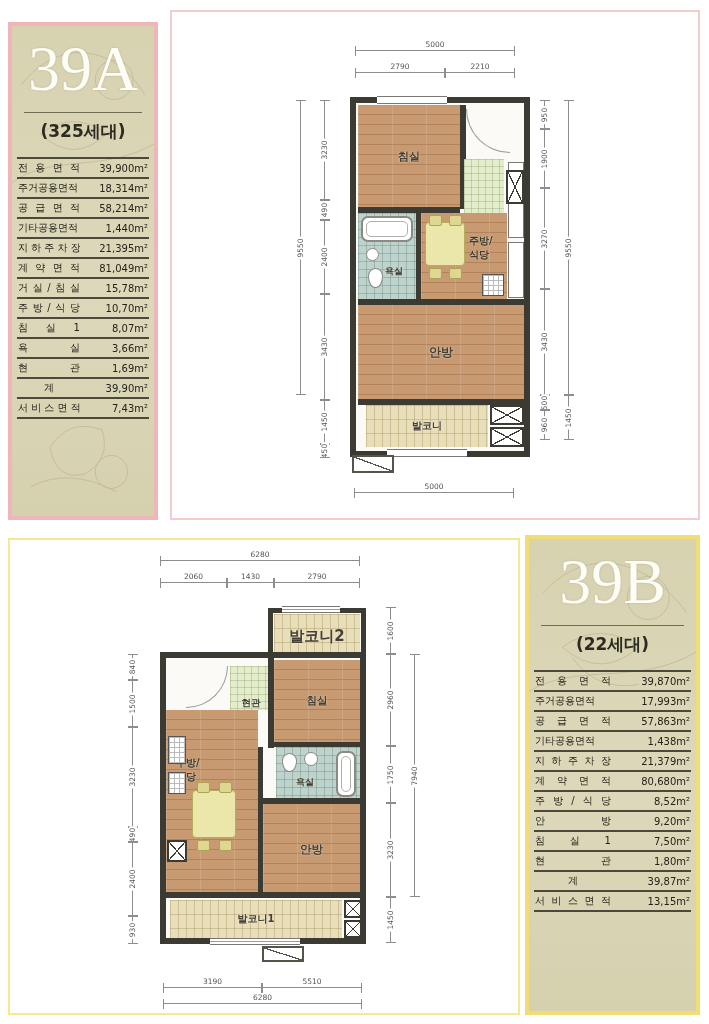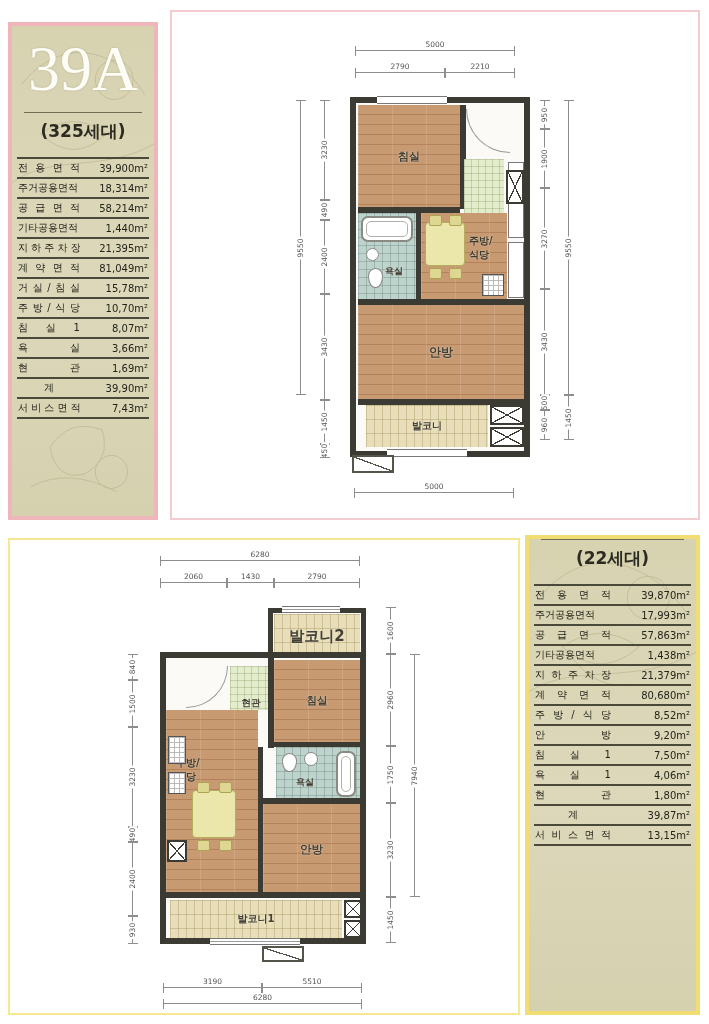--- a/index.html
+++ b/index.html
@@ -387,20 +387,21 @@
   <div class="panel-info b">
     <svg class="floral" viewBox="0 0 175 480" preserveAspectRatio="none">
       <g fill="none" stroke="#b2ab88" stroke-width="1" opacity="0.55">
         <path d="M15,55 C60,5 125,20 165,75"></path>
           <circle cx="125" cy="60" r="22"></circle>
         <path d="M35,110 q40,-28 80,0 q-40,34 -80,0"></path>
           <path d="M0,155 C50,125 115,150 175,115"></path>
         <path d="M45,120 q25,35 70,28"></path>
       </g>
     </svg>
+    <div class="unit-code">39B</div>
     <hr class="code-rule">
     <div class="unit-sub">(22세대)</div>
     <div class="info-table">
       <div class="irow">
           <span class="lbl">전 용 면 적</span>
           <span class="val">39,870m²</span>
         </div>
       <div class="irow">
           <span class="lbl">주거공용면적</span>
           <span class="val">17,993m²</span>
@@ -427,24 +428,20 @@
         </div>
       <div class="irow">
           <span class="lbl">안 방</span>
           <span class="val">9,20m²</span>
         </div>
       <div class="irow">
           <span class="lbl">침 실 1</span>
           <span class="val">7,50m²</span>
         </div>
       <div class="irow">
-          <span class="lbl">욕 실 1</span>
-          <span class="val">4,06m²</span>
-        </div>
-      <div class="irow">
           <span class="lbl">현 관</span>
           <span class="val">1,80m²</span>
         </div>
       <div class="irow center">
           <span class="lbl">계</span>
           <span class="val">39,87m²</span>
         </div>
       <div class="irow">
           <span class="lbl">서 비 스 면 적</span>
           <span class="val">13,15m²</span>

